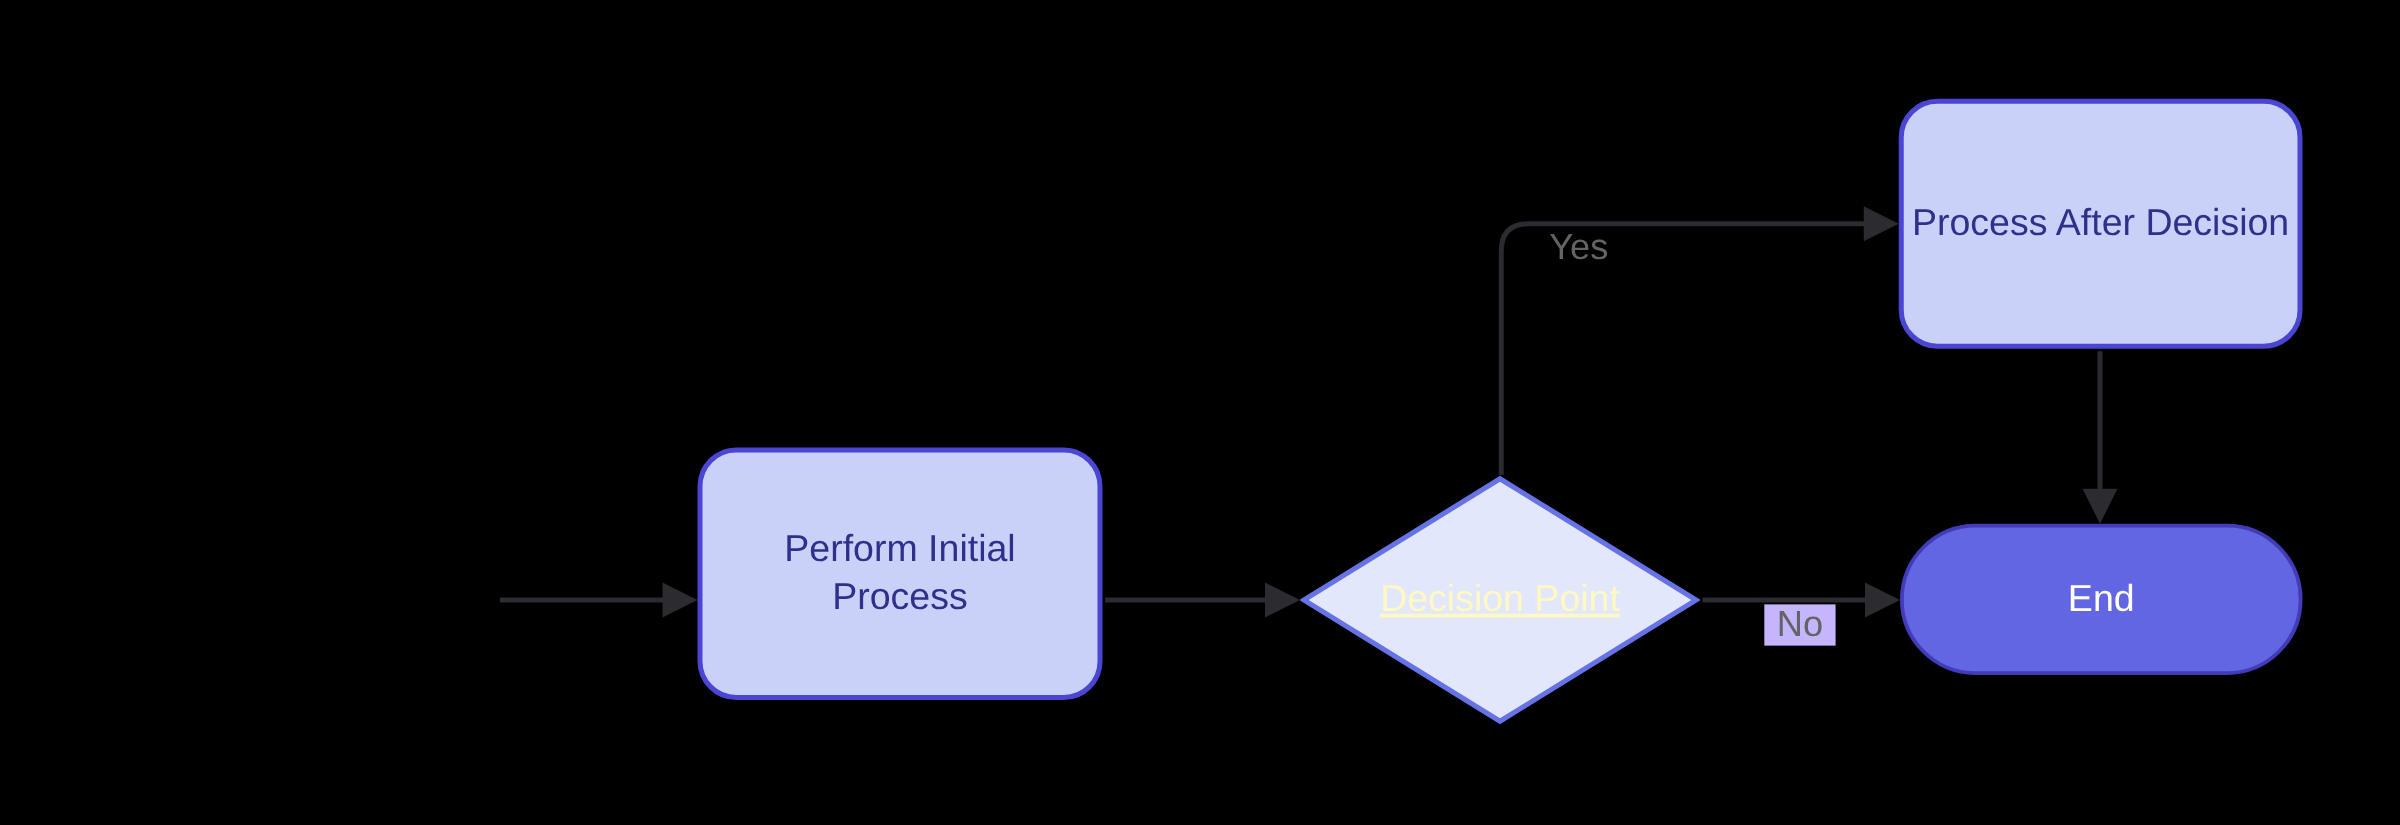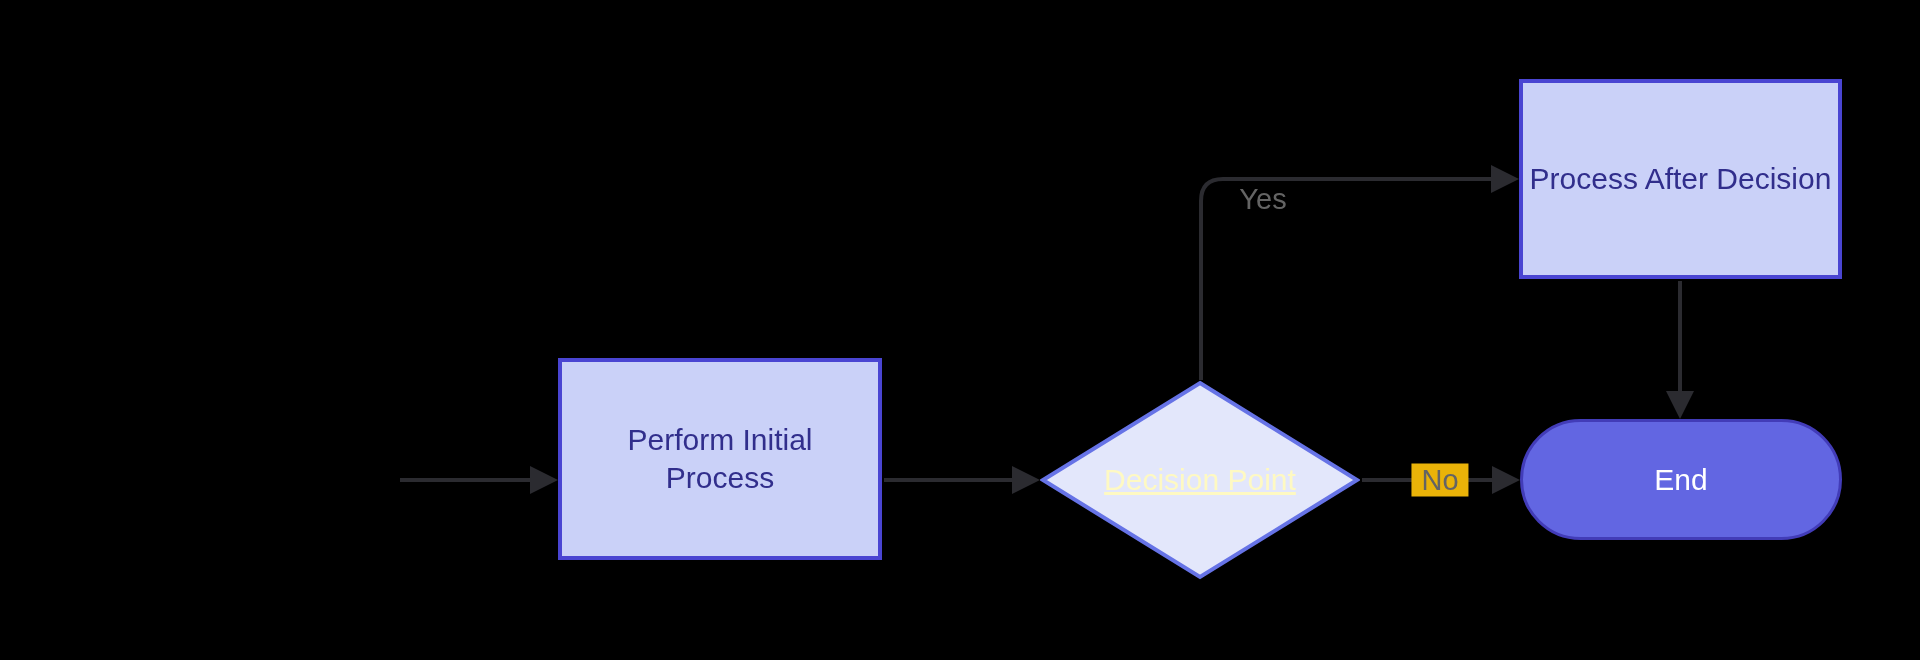--- a/index.html
+++ b/index.html
@@ -31,20 +31,21 @@
   }
   .node {
     position: absolute;
     box-sizing: border-box;
     display: flex;
     align-items: center;
     justify-content: center;
     text-align: center;
     font-size: 30px;
     line-height: 38px;
+    border-radius: 31px;
   }
   .stadium {
     background: #6266e2;
     border: 3px solid #423cb8;
     border-radius: 62px;
     color: #ffffff;
   }
   .rect-node {
     background: #cad1f8;
     border: 4px solid #4a45d2;
@@ -60,21 +61,21 @@
   #node-proc2 .node-label { white-space: nowrap; }
   #node-end     { left: 1520px; top: 419px; width: 322px; height: 121px; }
   .edge-label {
     position: absolute;
     transform: translate(-50%, -50%);
     color: #646464;
     font-size: 29px;
     line-height: 29px;
   }
   #label-yes { left: 1263px; top: 199px; }
-  #label-no  { left: 1440px; top: 480px; background: #eab308; padding: 2px 10px; }
+  #label-no  { left: 1440px; top: 500px; background: #c4b5fd; padding: 2px 10px; }
 </style>
 </head>
 <body>
 
 <div class="canvas">
 
   <svg class="edges-layer" viewBox="0 0 1920 660" xmlns="http://www.w3.org/2000/svg">
     <g>
       <path class="edge-path" d="M 400 480 L 532 480"></path>
       <polygon class="arrowhead" points="558,480 530,466 530,494"></polygon>

